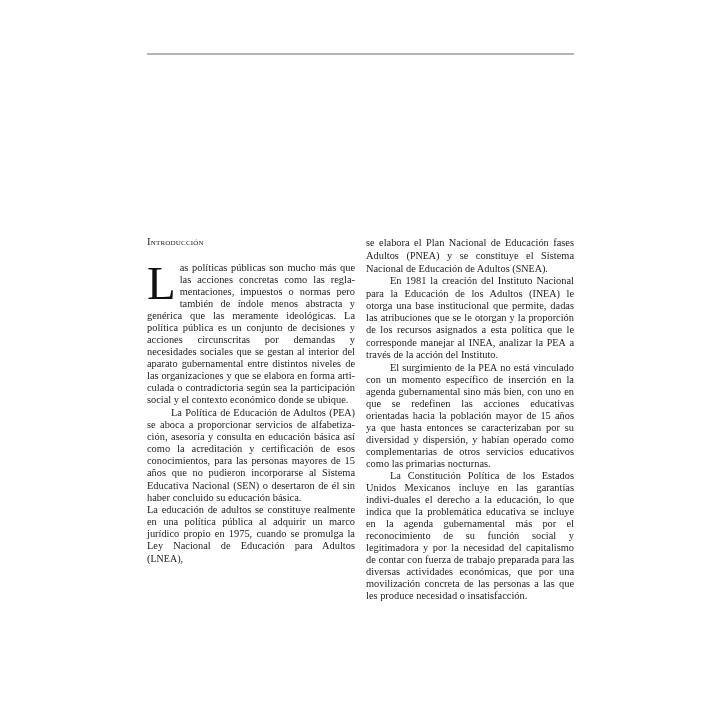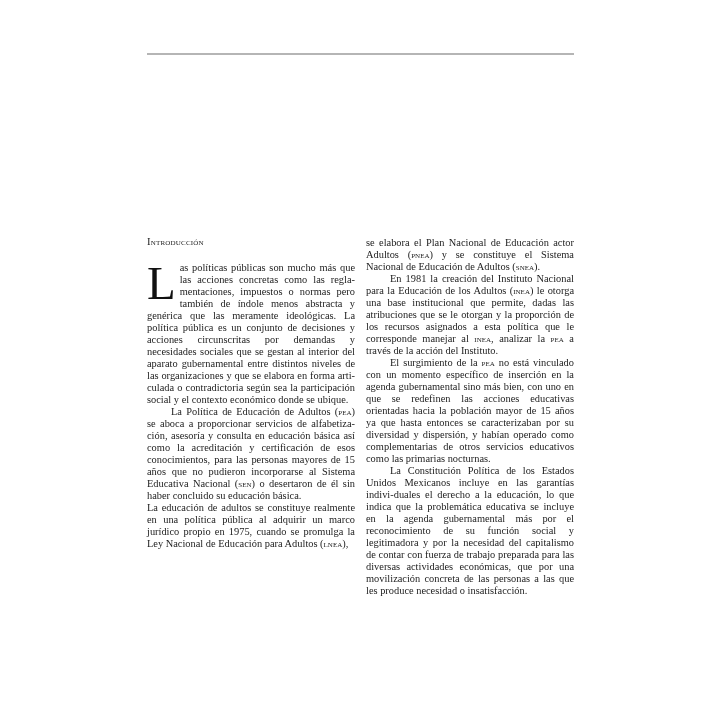--- a/index.html
+++ b/index.html
@@ -55,33 +55,33 @@
       font-size: 47px;
       line-height: 36px;
       height: 36px;
       margin: 1px 4px 0 0;
       padding-top: 2px;
       color: #111;
     }
     .sc {
       font-variant: small-caps;
       text-transform: lowercase;
-      font-size: 10px;
+      font-size: 14px;
     }
   </style>
 </head>
 <body>
 
 <div class="top-rule"></div>
 
 <div class="column col-left">
   <h2 class="section-heading h-intro">Introducción</h2>
   <p class="dropcap-par"><span class="dropcap">L</span><span>as políticas públicas son mucho más que las acciones concretas como las regla-mentaciones, impuestos o normas pero también de índole menos abstracta y genérica que las meramente ideológicas. La política pública es un conjunto de decisiones y acciones circunscritas por demandas y necesidades sociales que se gestan al interior del aparato gubernamental entre distintos niveles de las organizaciones y que se elabora en forma arti-culada o contradictoria según sea la participación social y el contexto económico donde se ubique.</span></p>
   <p><span>La Política de Educación de Adultos (</span><span class="sc">PEA</span><span>) se aboca a proporcionar servicios de alfabetiza-ción, asesoría y consulta en educación básica así como la acreditación y certificación de esos conocimientos, para las personas mayores de 15 años que no pudieron incorporarse al Sistema Educativa Nacional (</span><span class="sc">SEN</span><span>) o desertaron de él sin haber concluido su educación básica.</span></p>
   <p class="noindent"><span>La educación de adultos se constituye realmente en una política pública al adquirir un marco jurídico propio en 1975, cuando se promulga la Ley Nacional de Educación para Adultos (</span><span class="sc">LNEA</span><span>),</span></p>
 </div>
 
 <div class="column col-right">
-  <p class="noindent"><span>se elabora el Plan Nacional de Educación actor Adultos (</span><span class="sc">PNEA</span><span>) y se constituye el Sistema Nacional de Educación de Adultos (</span><span class="sc">SNEA</span><span>).</span></p>
+  <p class="noindent"><span>se elabora el Plan Nacional de Educación fases Adultos (</span><span class="sc">PNEA</span><span>) y se constituye el Sistema Nacional de Educación de Adultos (</span><span class="sc">SNEA</span><span>).</span></p>
   <p><span>En 1981 la creación del Instituto Nacional para la Educación de los Adultos (</span><span class="sc">INEA</span><span>) le otorga una base institucional que permite, dadas las atribuciones que se le otorgan y la proporción de los recursos asignados a esta política que le corresponde manejar al </span><span class="sc">INEA</span><span>, analizar la </span><span class="sc">PEA</span><span> a través de la acción del Instituto.</span></p>
   <p><span>El surgimiento de la </span><span class="sc">PEA</span><span> no está vinculado con un momento específico de inserción en la agenda gubernamental sino más bien, con uno en que se redefinen las acciones educativas orientadas hacia la población mayor de 15 años ya que hasta entonces se caracterizaban por su diversidad y dispersión, y habían operado como complementarias de otros servicios educativos como las primarias nocturnas.</span></p>
   <p>La Constitución Política de los Estados Unidos Mexicanos incluye en las garantías indivi-duales el derecho a la educación, lo que indica que la problemática educativa se incluye en la agenda gubernamental más por el reconocimiento de su función social y legitimadora y por la necesidad del capitalismo de contar con fuerza de trabajo preparada para las diversas actividades económicas, que por una movilización concreta de las personas a las que les produce necesidad o insatisfacción.</p>
 </div>
 
 </body></html>

